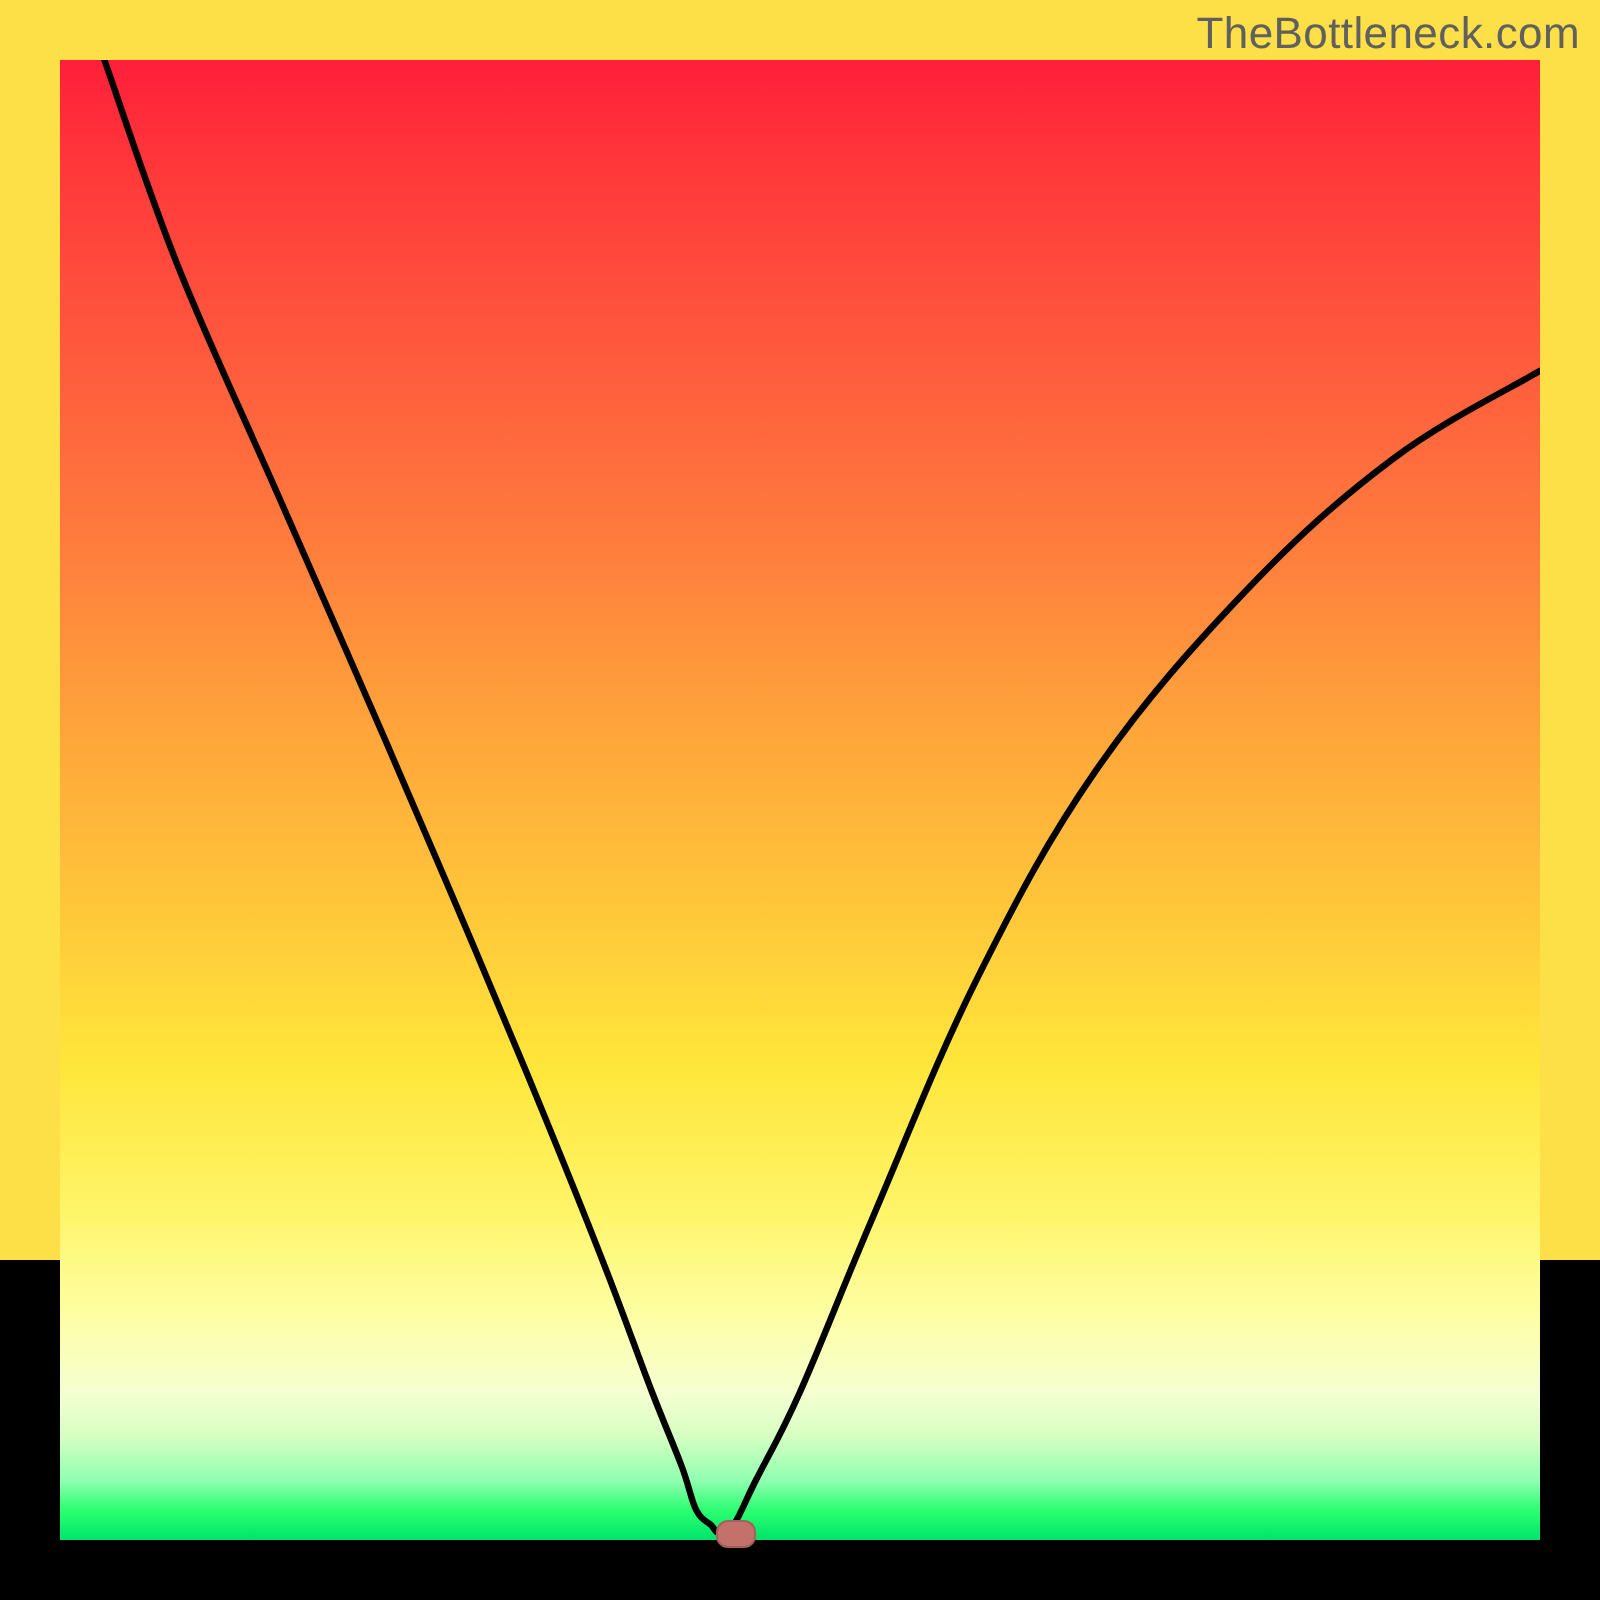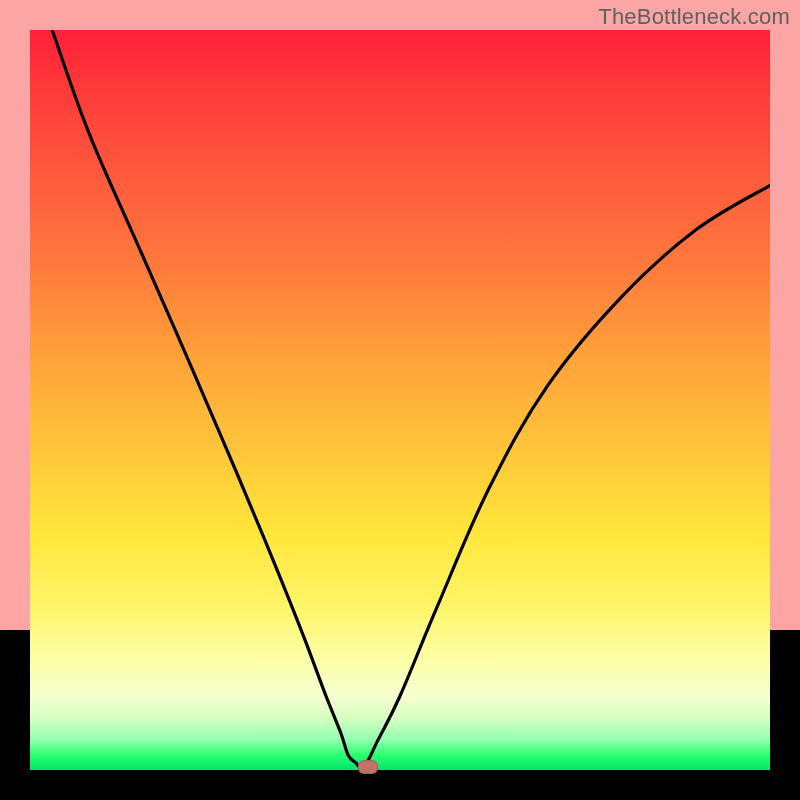--- a/index.html
+++ b/index.html
@@ -10,21 +10,21 @@
     background: #000;
     font-family: Arial, Helvetica, sans-serif;
     overflow: hidden;
   }
   .frame {
     position: absolute;
     left: 0;
     top: 0;
     width: 800px;
     height: 630px;
-    background: #fca5a5;
+    background: #fde047;
   }
   .plot {
     position: absolute;
     left: 30px;
     top: 30px;
     width: 740px;
     height: 740px;
     
     background: linear-gradient(
       to bottom,

